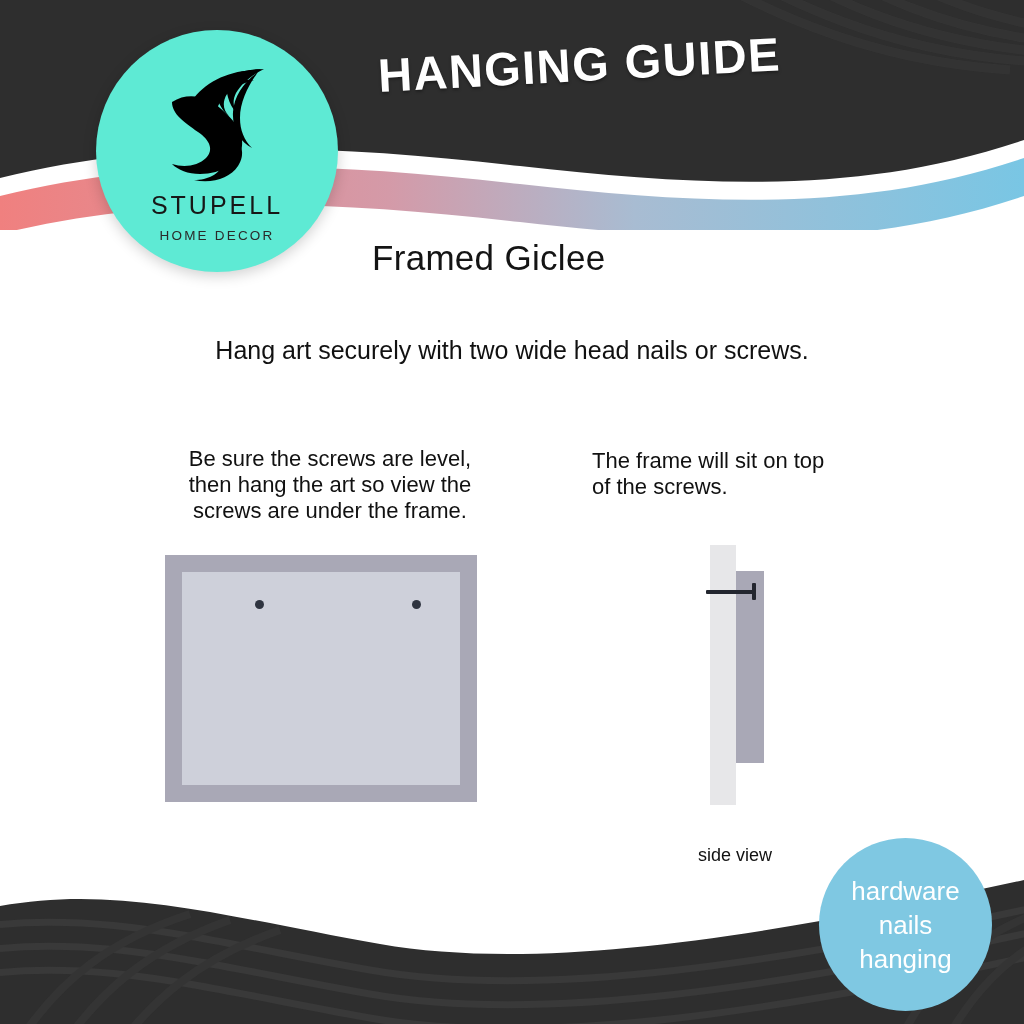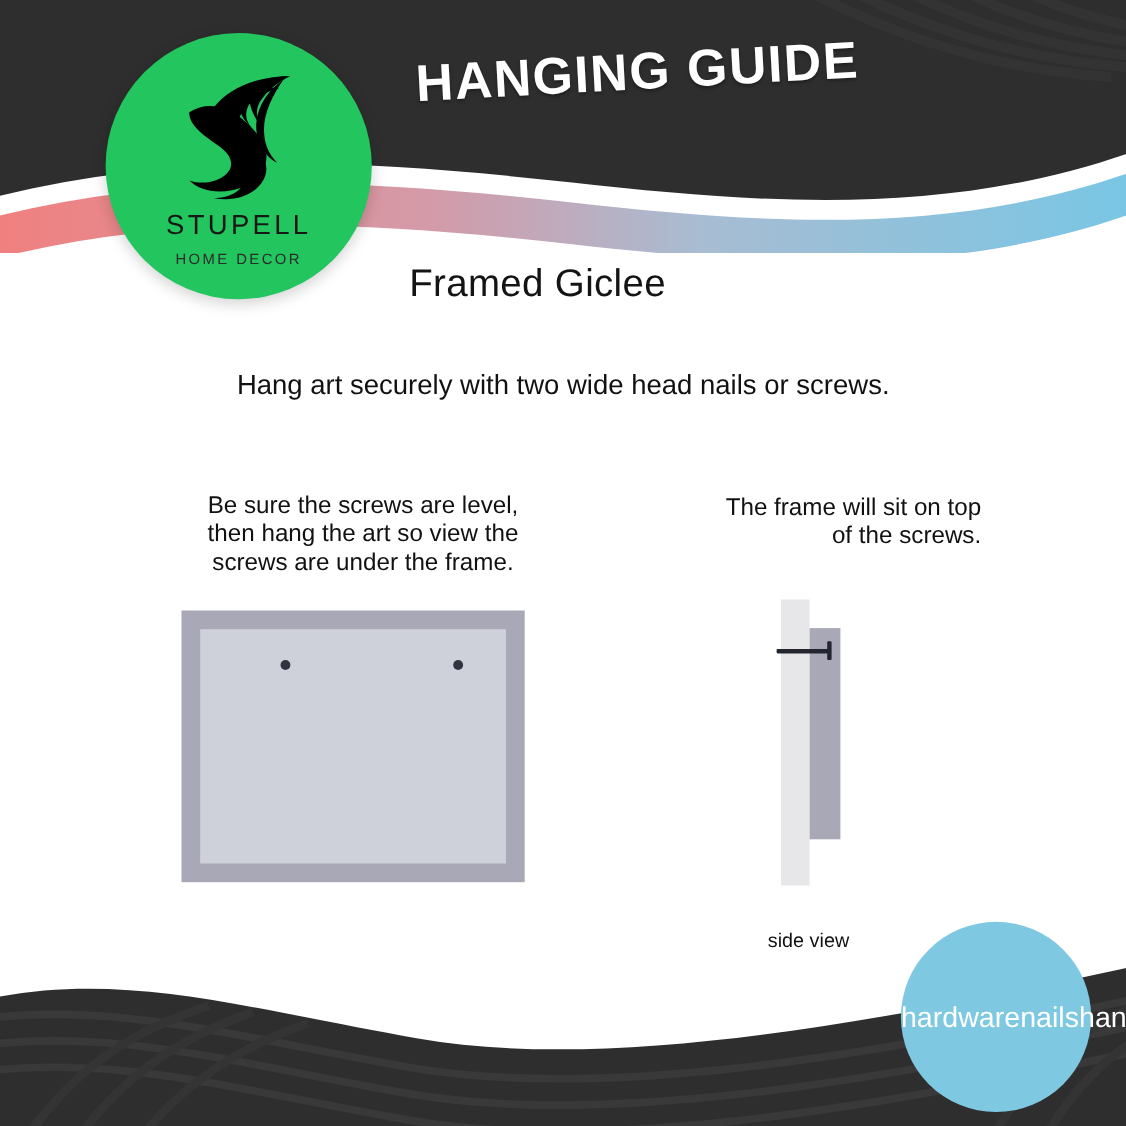--- a/index.html
+++ b/index.html
@@ -24,21 +24,21 @@
     color:#ffffff;
     transform:rotate(-3.1deg);
     transform-origin:left center;
     white-space:nowrap;
     text-shadow:0 2px 3px rgba(0,0,0,0.35);
   }
 
   
   #logo-badge{
     position:absolute;left:96px;top:30px;width:242px;height:242px;
-    border-radius:50%;background:#22c55e;
+    border-radius:50%;background:#5eead4;
     box-shadow:0 4px 14px rgba(0,0,0,0.18);
     display:flex;flex-direction:column;align-items:center;
   }
   #logo-mark{margin-top:28px;width:118px;height:130px;}
   #brand-name{
     font-family:"Liberation Sans", sans-serif;
     font-size:25px;letter-spacing:3.0px;color:#171717;
     margin-top:3px;font-weight:400;
   }
   #brand-sub{
@@ -61,21 +61,21 @@
     font-size:25px;color:#111111;font-weight:500;letter-spacing:0px;
   }
 
   
   .caption{
     position:absolute;
     font-family:"Liberation Sans", sans-serif;
     font-size:22px;color:#111111;font-weight:500;line-height:26px;
   }
   #caption-front{left:165px;top:446px;width:330px;text-align:center;}
-  #caption-side{left:592px;top:448px;width:300px;text-align:right;}
+  #caption-side{left:592px;top:448px;width:300px;text-align:left;}
 
   
   #front-view-diagram{
     position:absolute;left:165px;top:555px;width:312px;height:247px;
     background:#a9a8b6;
   }
   #front-view-mat{
     position:absolute;left:17px;top:17px;right:17px;bottom:17px;
     background:#ced0da;
   }
@@ -111,21 +111,21 @@
     font-family:"Liberation Sans", sans-serif;
     font-size:18px;color:#111111;font-weight:500;text-align:center;
   }
   #label-front-view{left:165px;top:834px;width:312px;}
   #label-side-view{left:645px;top:845px;width:180px;}
 
   
   #hardware-badge{
     position:absolute;left:819px;top:838px;width:173px;height:173px;
     border-radius:50%;background:#7fc8e2;
-    display:flex;align-items:center;justify-content:space-between;
+    display:flex;flex-direction:column;align-items:center;justify-content:center;
     color:#ffffff;
     font-family:"Liberation Sans", sans-serif;
     font-size:26px;line-height:34px;font-weight:400;
     text-align:center;
   }
 </style>
 </head>
 <body>
 
 <div id="canvas">

